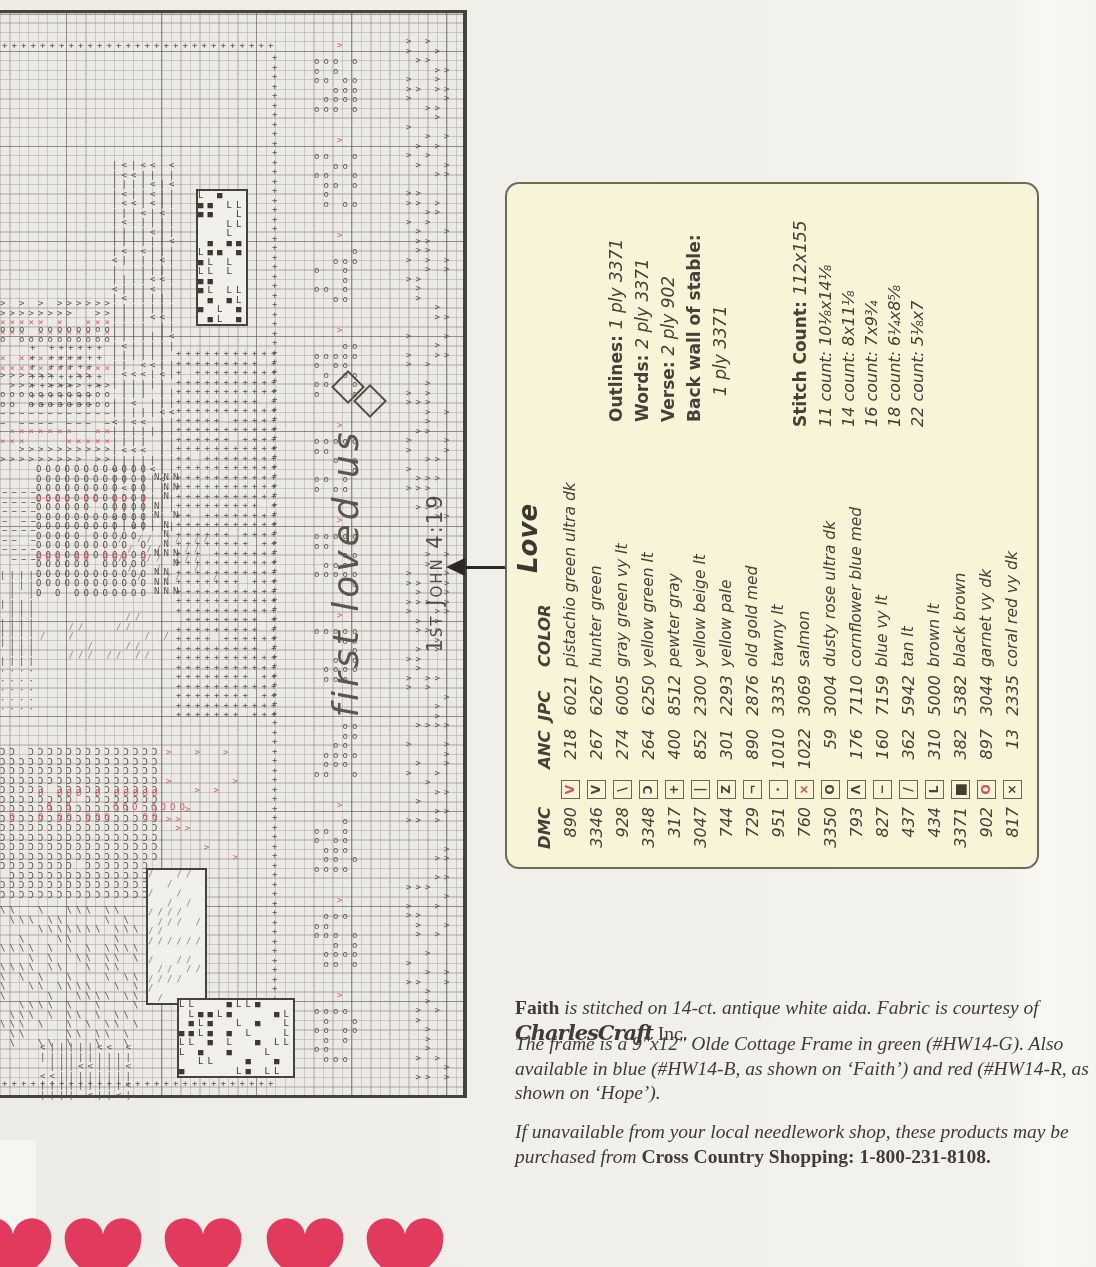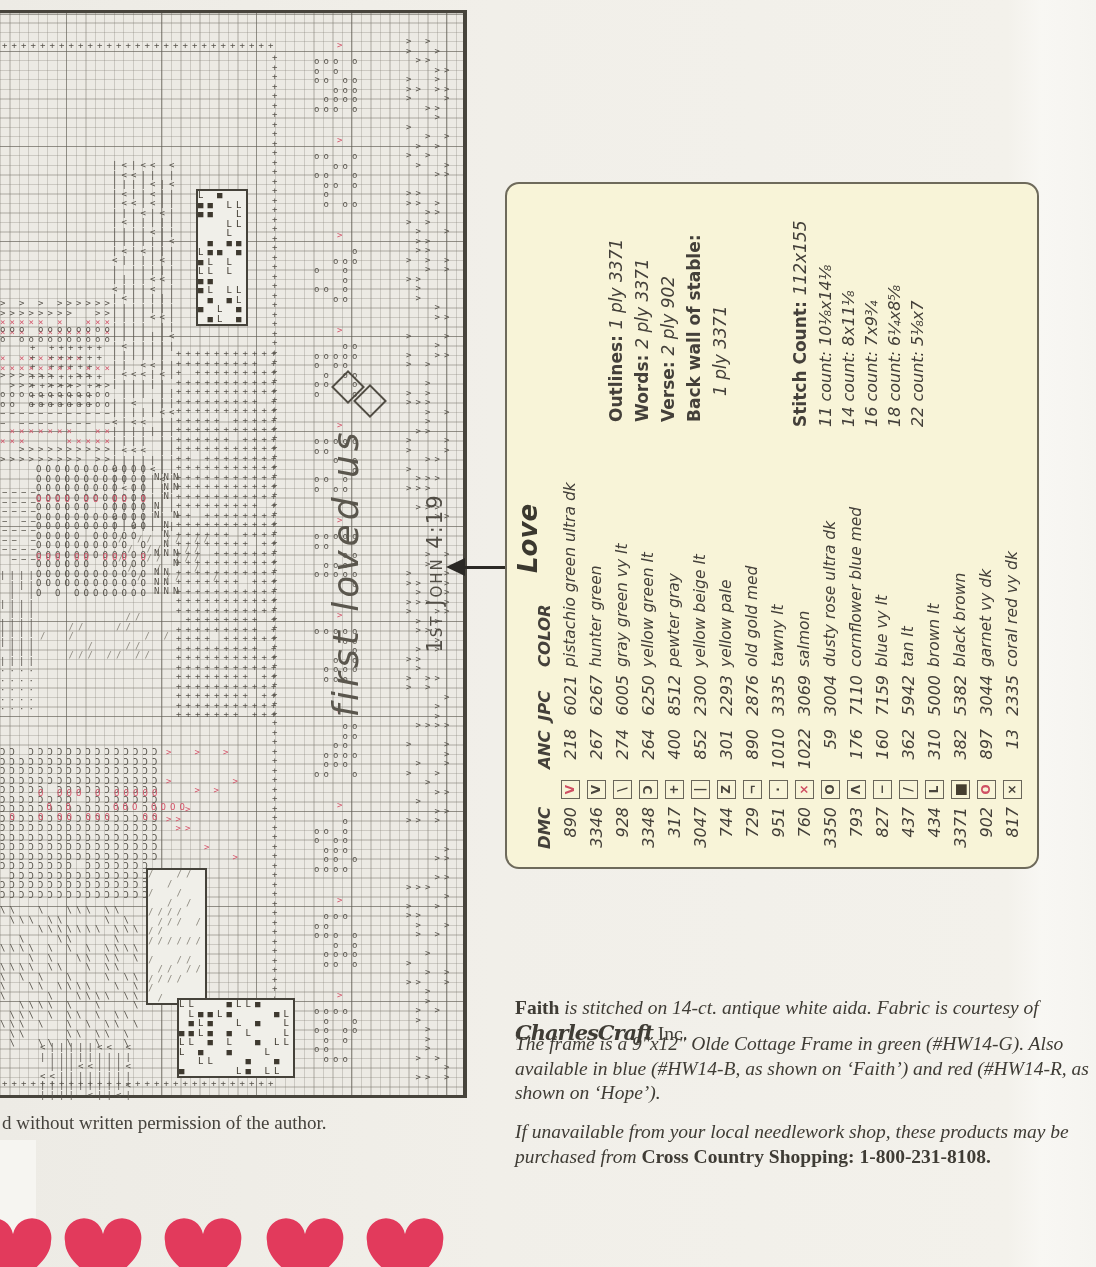--- a/index.html
+++ b/index.html
@@ -676,21 +676,20 @@
       <div class="bow" style="left: 336px; top: 362px;"></div>
       <div class="bow" style="left: 358px; top: 376px;"></div>
     </div>
 
   <div class="verse" id="verse1">first loved us</div>
   <div class="verse" id="verse2">1st John 4:19</div>
 
   <div id="arrow-line"></div>
   <div id="arrow-head"></div>
 
-  <div id="chart-caption">d without written permission of the author.</div>
 
   <div id="key">
     <div id="key-inner">
       <div id="key-title">Love</div>
       <div id="key-table">
         <div class="krow hdr">
           <span>DMC</span>
           <span></span>
           <span>ANC</span>
           <span>JPC</span>

